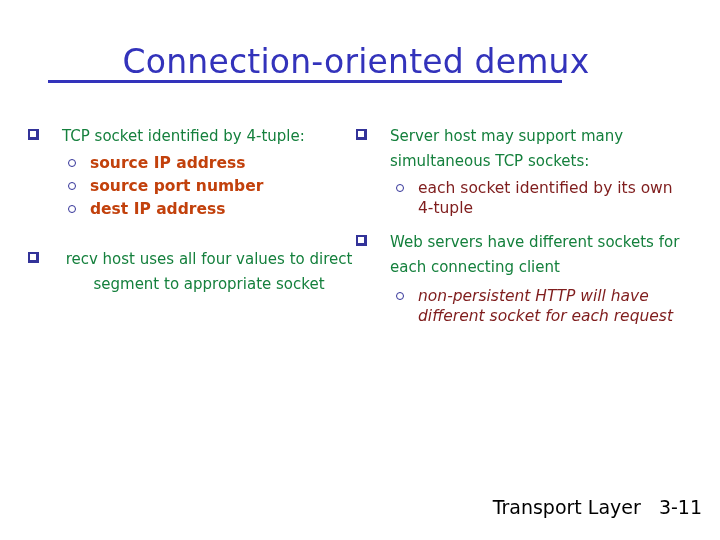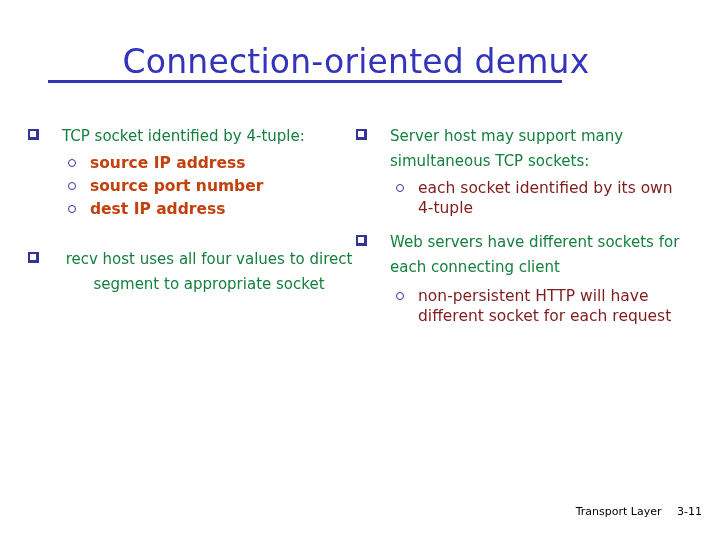--- a/index.html
+++ b/index.html
@@ -94,28 +94,28 @@
   }
 
   
   #left-b1  { margin-bottom: 2px; }
   #left-sub { margin-bottom: 18px; }
   #left-b2  { margin-top: 28px; text-align: center; }
 
   #right-b1  { margin-bottom: 2px; }
   #right-sub { margin-bottom: 12px; }
   #right-b2  { margin-top: 10px; margin-bottom: 4px; }
-  #right-sub2 { margin-top: 6px; }
+  #right-sub2 { margin-top: 6px; font-style: italic; }
 
   
   #footer {
     position: absolute;
     right: 18px;
     bottom: 22px;
-    font-size: 11px;
+    font-size: 19px;
     color: #000000;
     white-space: nowrap;
   }
   #footer .fnum { margin-left: 12px; }
 </style>
 </head>
 <body>
 
 <div id="slide-title">Connection-oriented demux</div>
 <div id="title-rule"></div>

